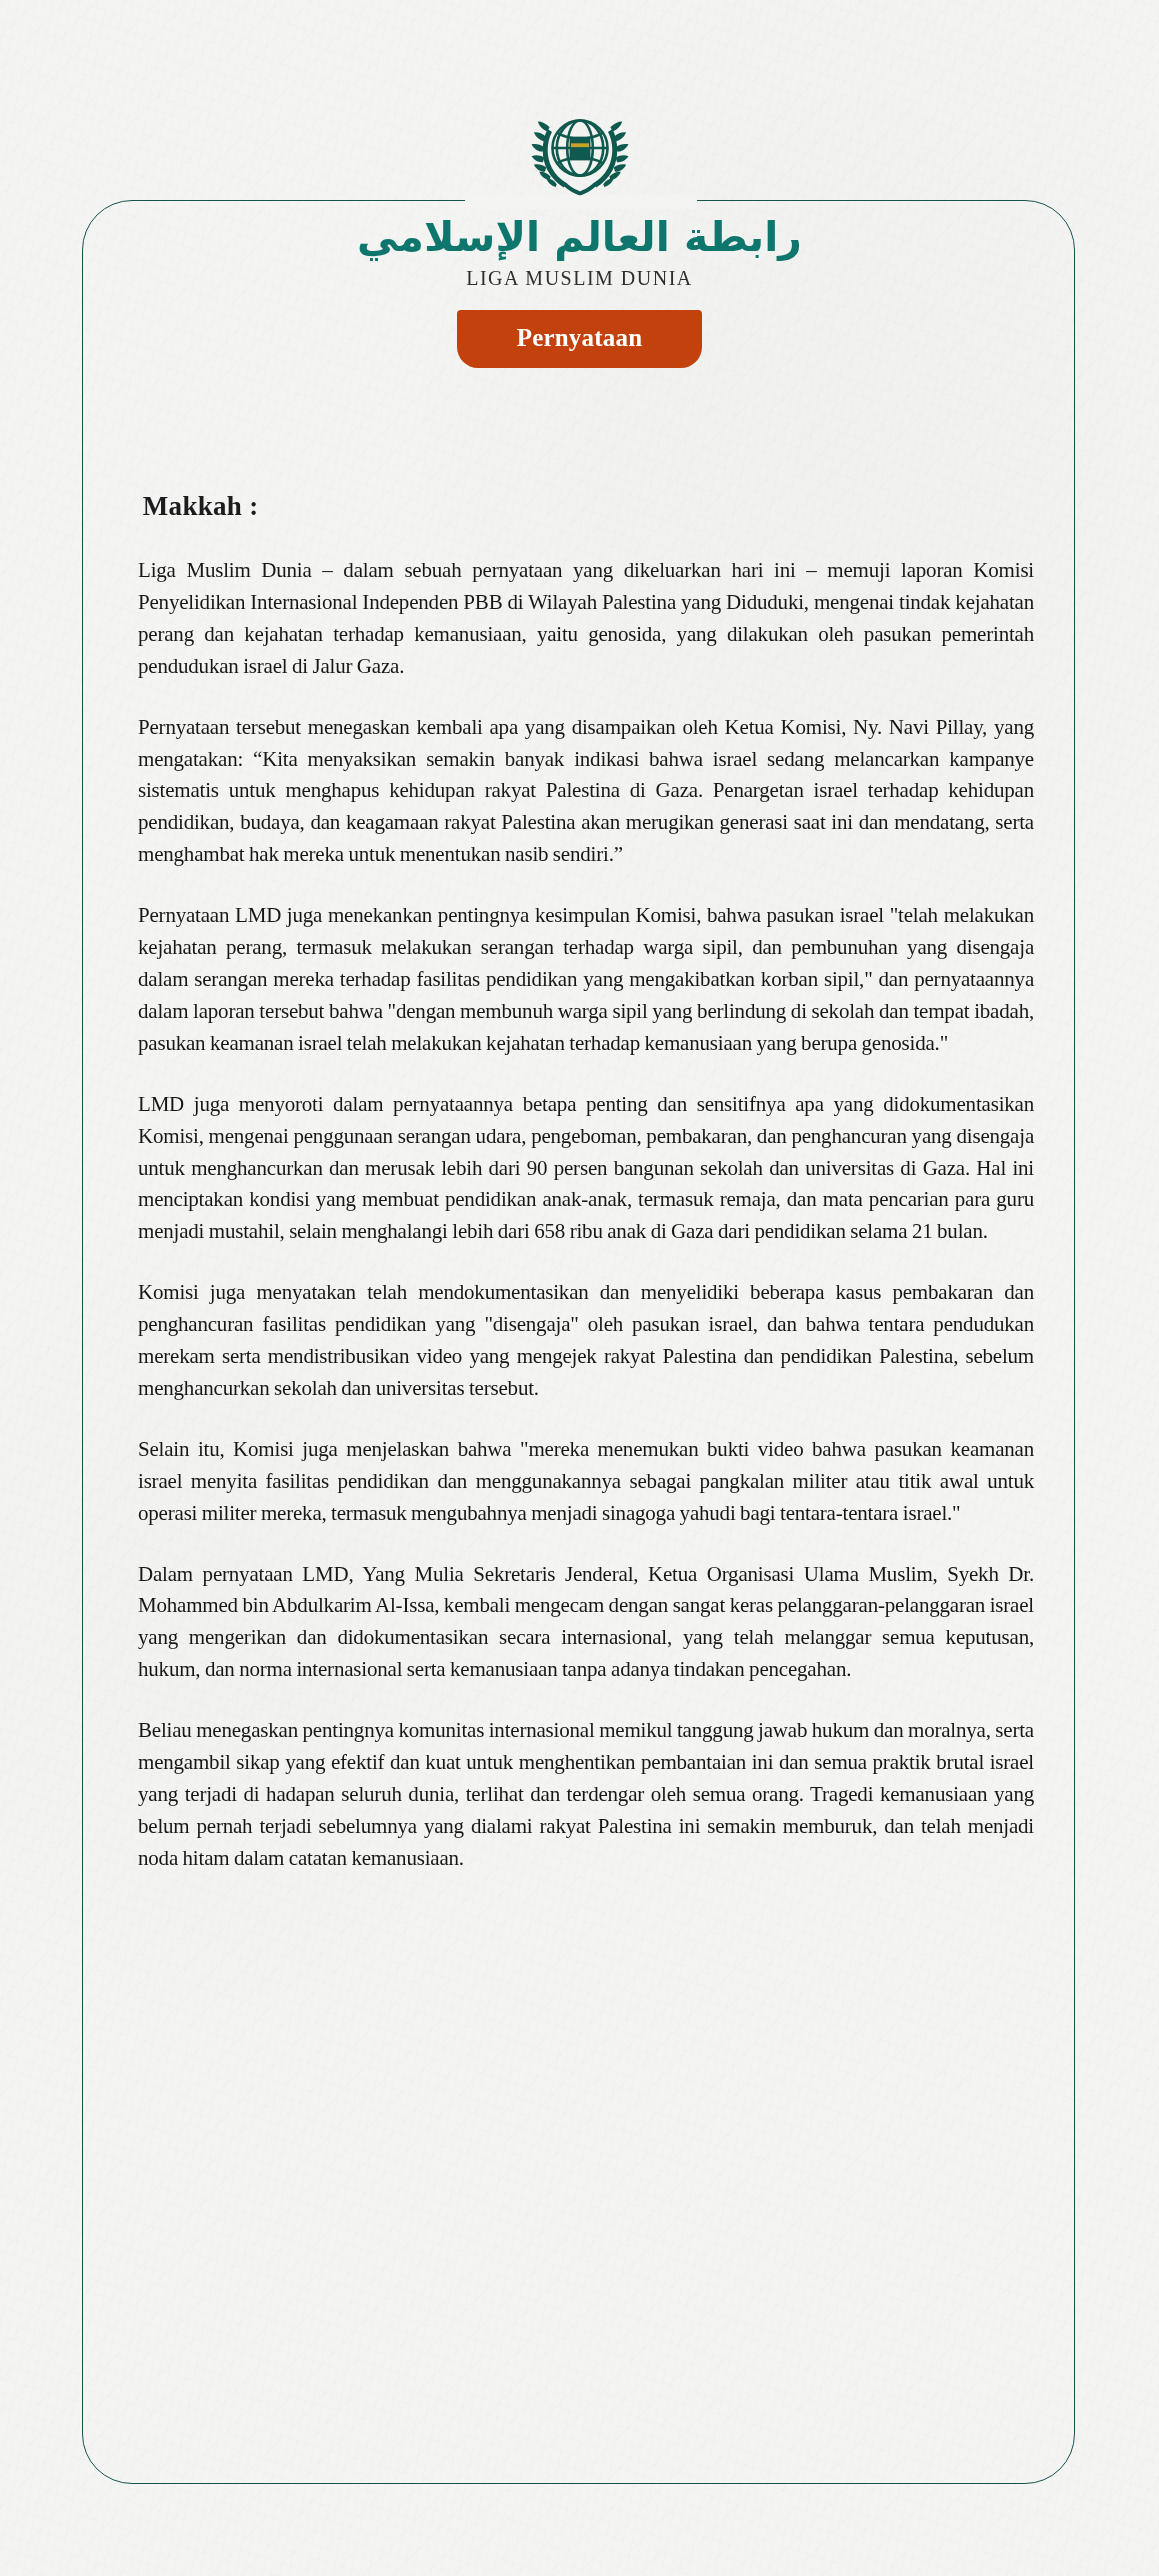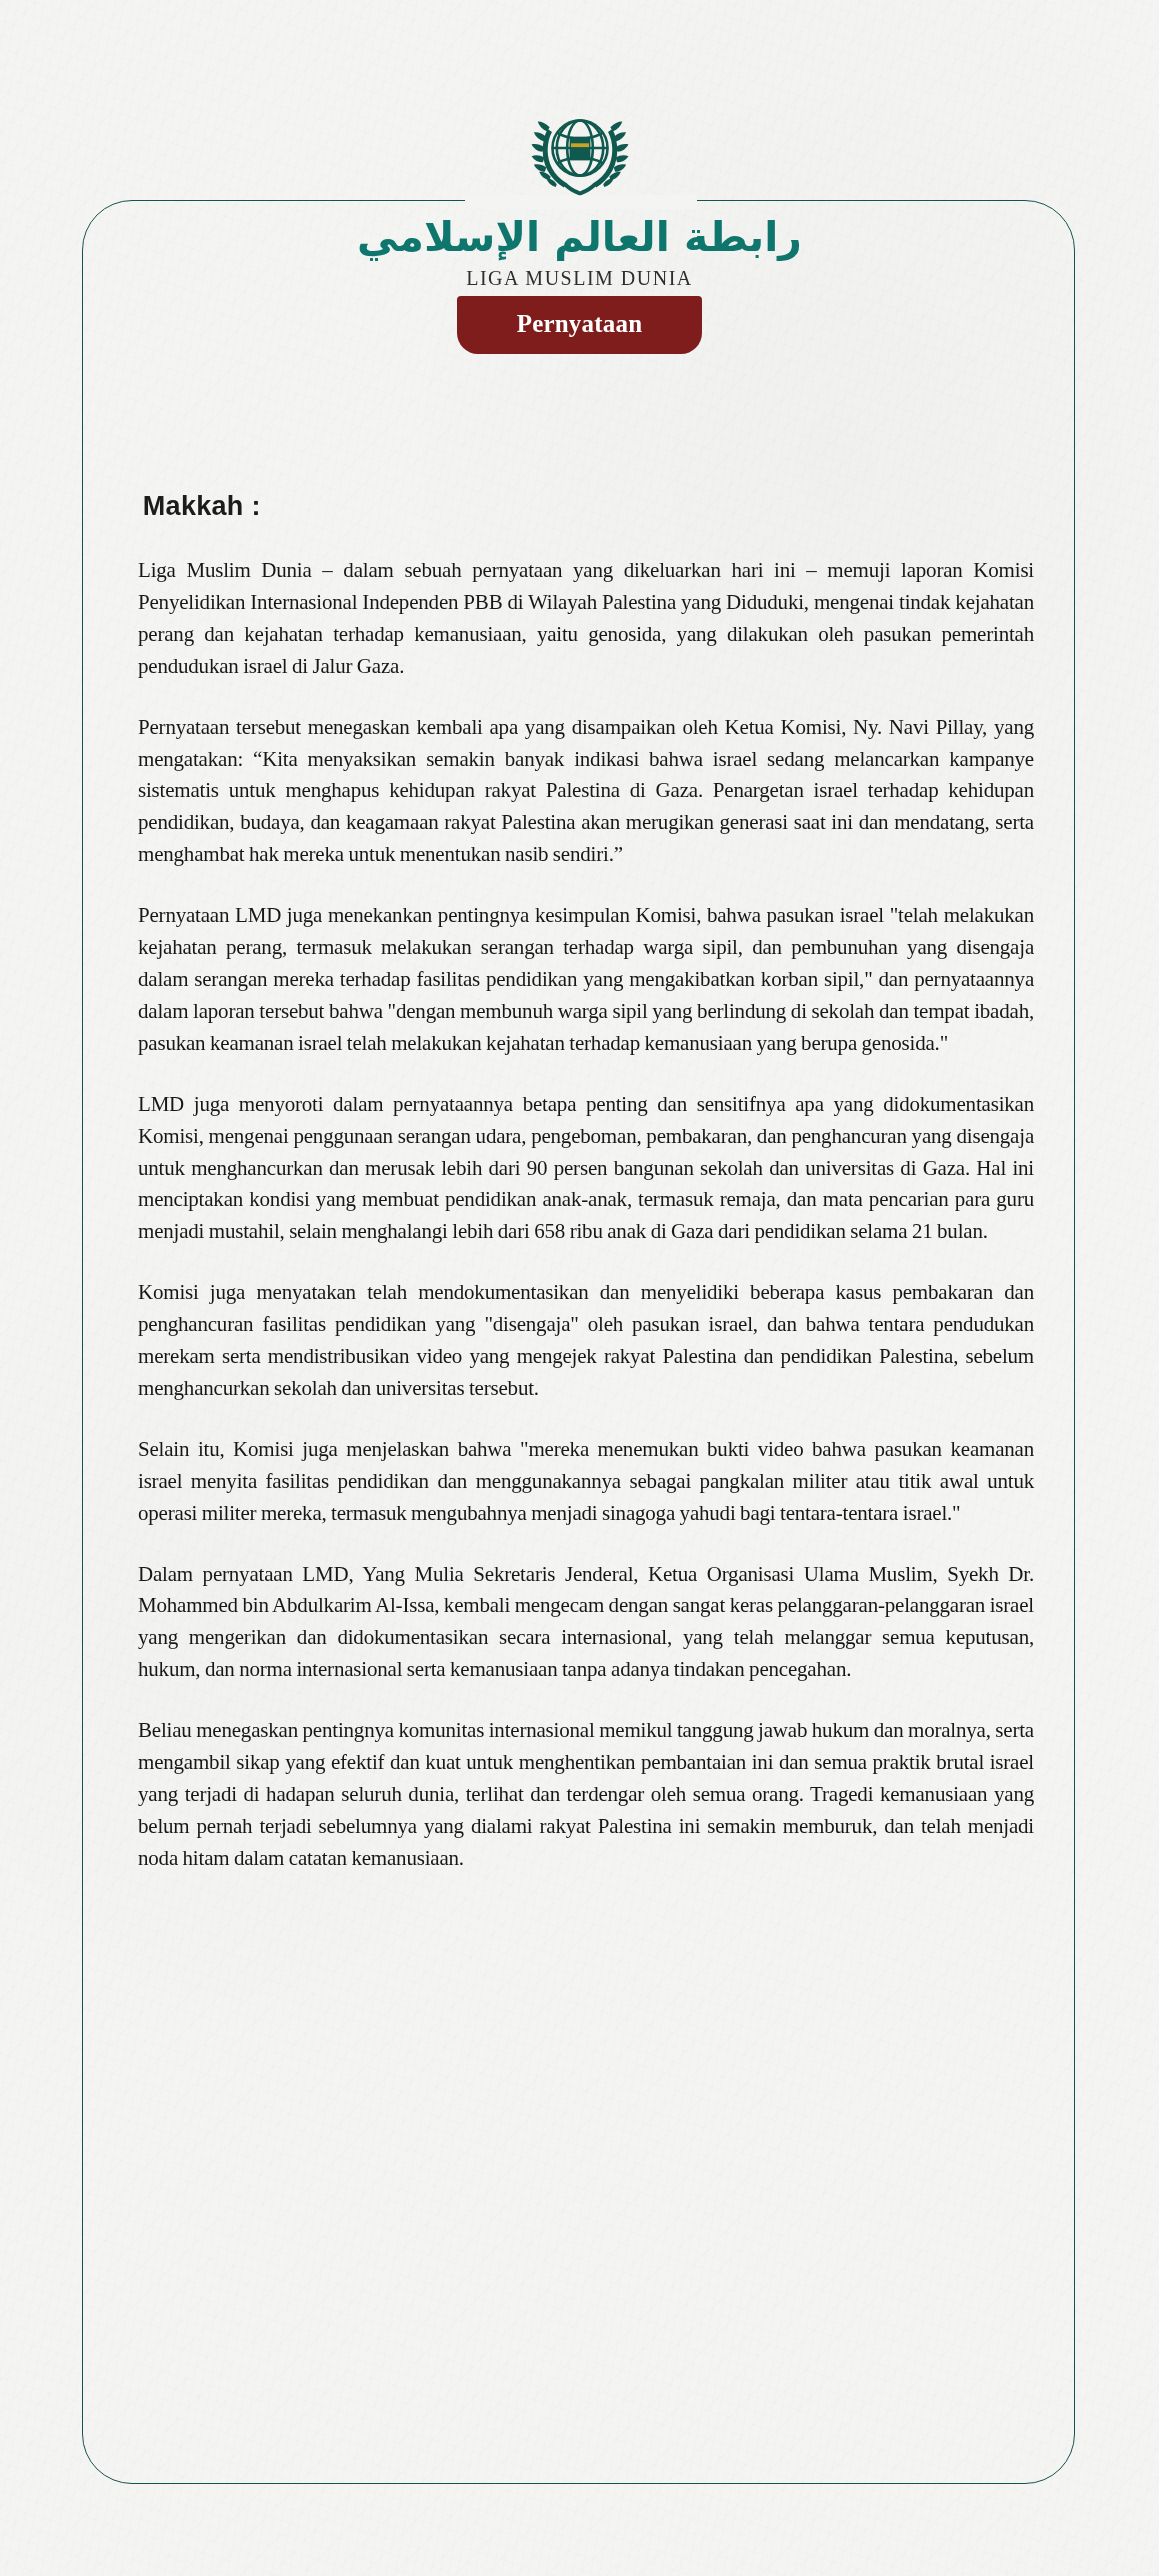--- a/index.html
+++ b/index.html
@@ -82,42 +82,42 @@
   }
   .wordmark-latin {
     margin-top: 3.9px;
     font-family: "Liberation Serif", serif;
     font-weight: normal;
     font-size: 20px;
     letter-spacing: 1.5px;
     color: #2e2e2e;
   }
   .badge {
-    margin-top: 6px;
-    background: #7f1d1d;
+    margin-top: 20px;
+    background: #c2410c;
     color: #ffffff;
     font-family: "Liberation Serif", serif;
     font-weight: bold;
     font-size: 25px;
     letter-spacing: 0.2px;
     padding: 15.5px 60px 17.4px 60px;
     border-radius: 3.9px 3.9px 21px 21px;
     line-height: 1;
   }
 
   
   .content {
     position: absolute;
     left: 138px;
     top: 491px;
     width: 896px;
     z-index: 3;
   }
   .dateline {
-    font-family: Liberation Sans, sans-serif;
+    font-family: Liberation Serif, serif;
     font-weight: bold;
     font-size: 27px;
     color: #1c1c1c;
     margin: 0 0 33px 0;
     padding-left: 4.8px;
     letter-spacing: 0.3px;
   }
   .para {
     font-family: Liberation Serif, serif;
     font-size: 21px;

